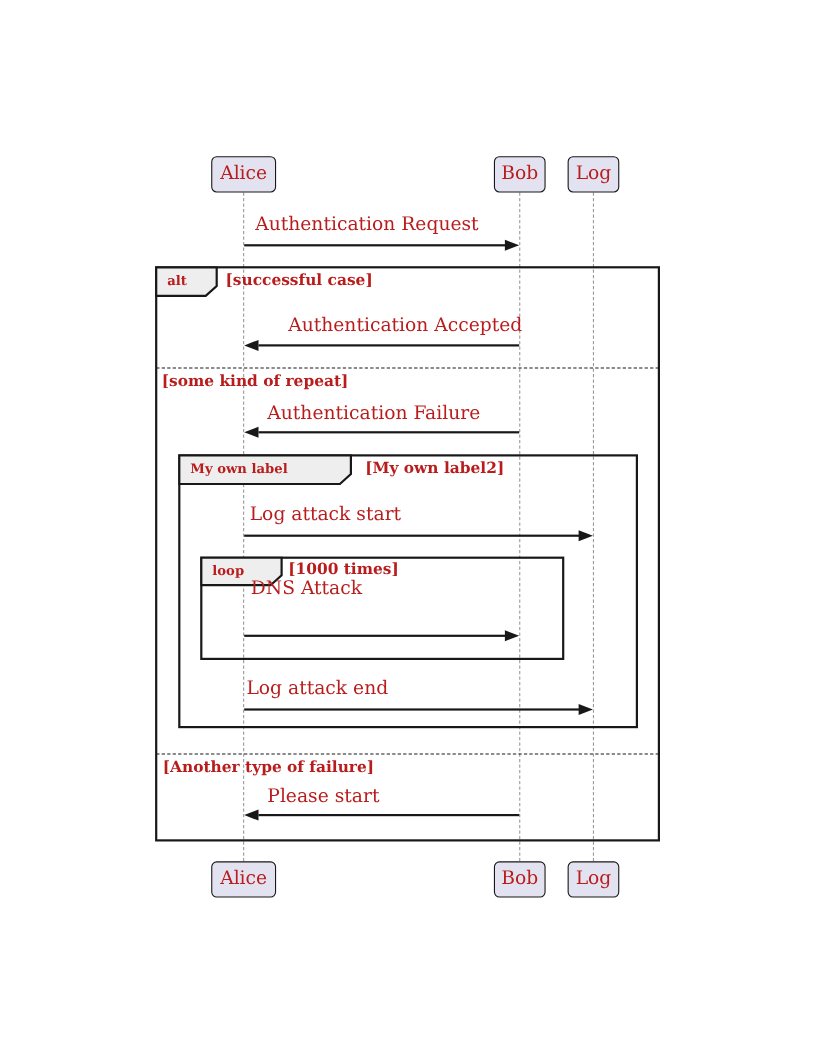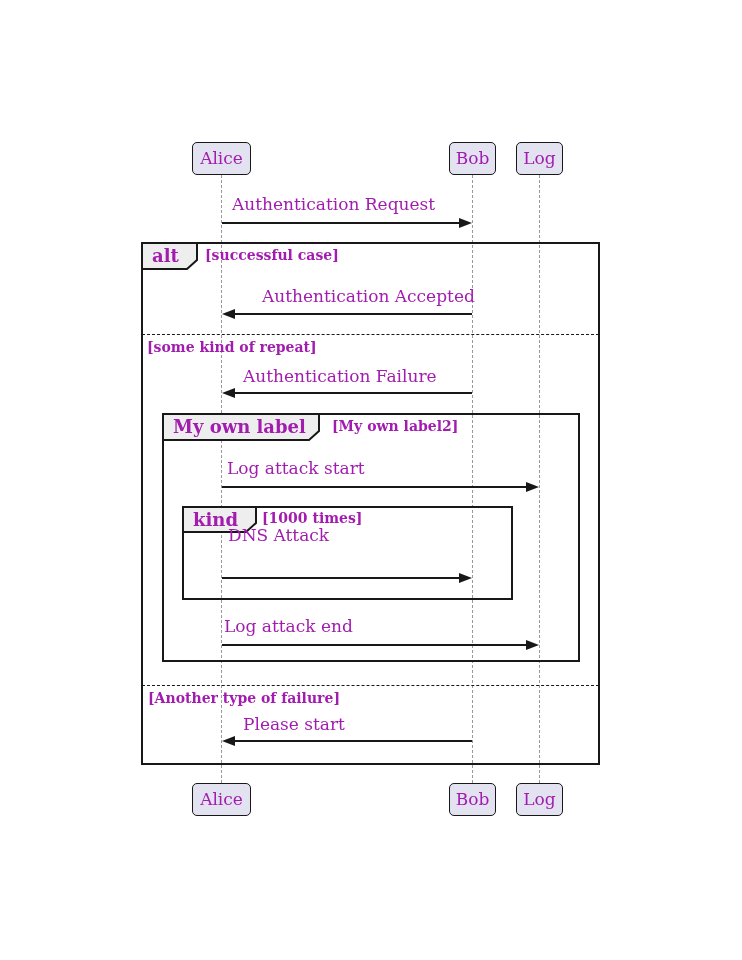--- a/index.html
+++ b/index.html
@@ -1,21 +1,21 @@
 <!DOCTYPE html>
 <html><head>
 <meta charset="utf-8">
 <style>
   html,body{margin:0;padding:0;background:#ffffff;}
   #canvas{
     position:relative;
     width:742px;height:960px;
     background:#ffffff;
     font-family:"DejaVu Serif", serif;
-    color:#a21caf;
+    color:#b91c1c;
     overflow:hidden;
   }
   
   .lifeline{
     position:absolute;top:175px;height:608px;width:0;
     border-left:1px dashed #999999;
   }
   
   .pbox{
     position:absolute;height:33px;
@@ -30,21 +30,21 @@
   .frame{
     position:absolute;
     border:2px solid #181818;
     box-sizing:border-box;
     background:transparent;
   }
   .pentagon{position:absolute;}
   .pentagon svg{display:block;}
   .pentagon .ptext{
     position:absolute;left:11px;top:1px;
-    font-weight:bold;font-size:18px;line-height:25px;
+    font-weight:bold;font-size:12px;line-height:25px;
     white-space:nowrap;
   }
   .guard{
     position:absolute;
     font-weight:bold;font-size:14px;line-height:17px;
     white-space:nowrap;
   }
   .divider{
     position:absolute;left:142px;width:457px;height:0;
     border-top:1px dashed #181818;
@@ -107,21 +107,21 @@
     <svg width="159" height="29">
       <polygon points="1,1 157,1 157,18 147,27 1,27" fill="#EEEEEE" stroke="#181818" stroke-width="2"></polygon>
     </svg>
     <span class="ptext">My own label</span>
   </div>
 
   <div class="pentagon" style="left:182px;top:506px;">
     <svg width="76" height="28">
       <polygon points="1,1 74,1 74,17 64,26 1,26" fill="#EEEEEE" stroke="#181818" stroke-width="2"></polygon>
     </svg>
-    <span class="ptext">kind</span>
+    <span class="ptext">loop</span>
   </div>
 
   <div class="guard" style="left:205px;top:247px;">[successful case]</div>
   <div class="guard" style="left:147px;top:339px;">[some kind of repeat]</div>
   <div class="guard" style="left:332px;top:418px;">[My own label2]</div>
   <div class="guard" style="left:262px;top:510px;">[1000 times]</div>
   <div class="guard" style="left:148px;top:690px;">[Another type of failure]</div>
 
   <div class="divider" style="top:334px;"></div>
   <div class="divider" style="top:685px;"></div>

